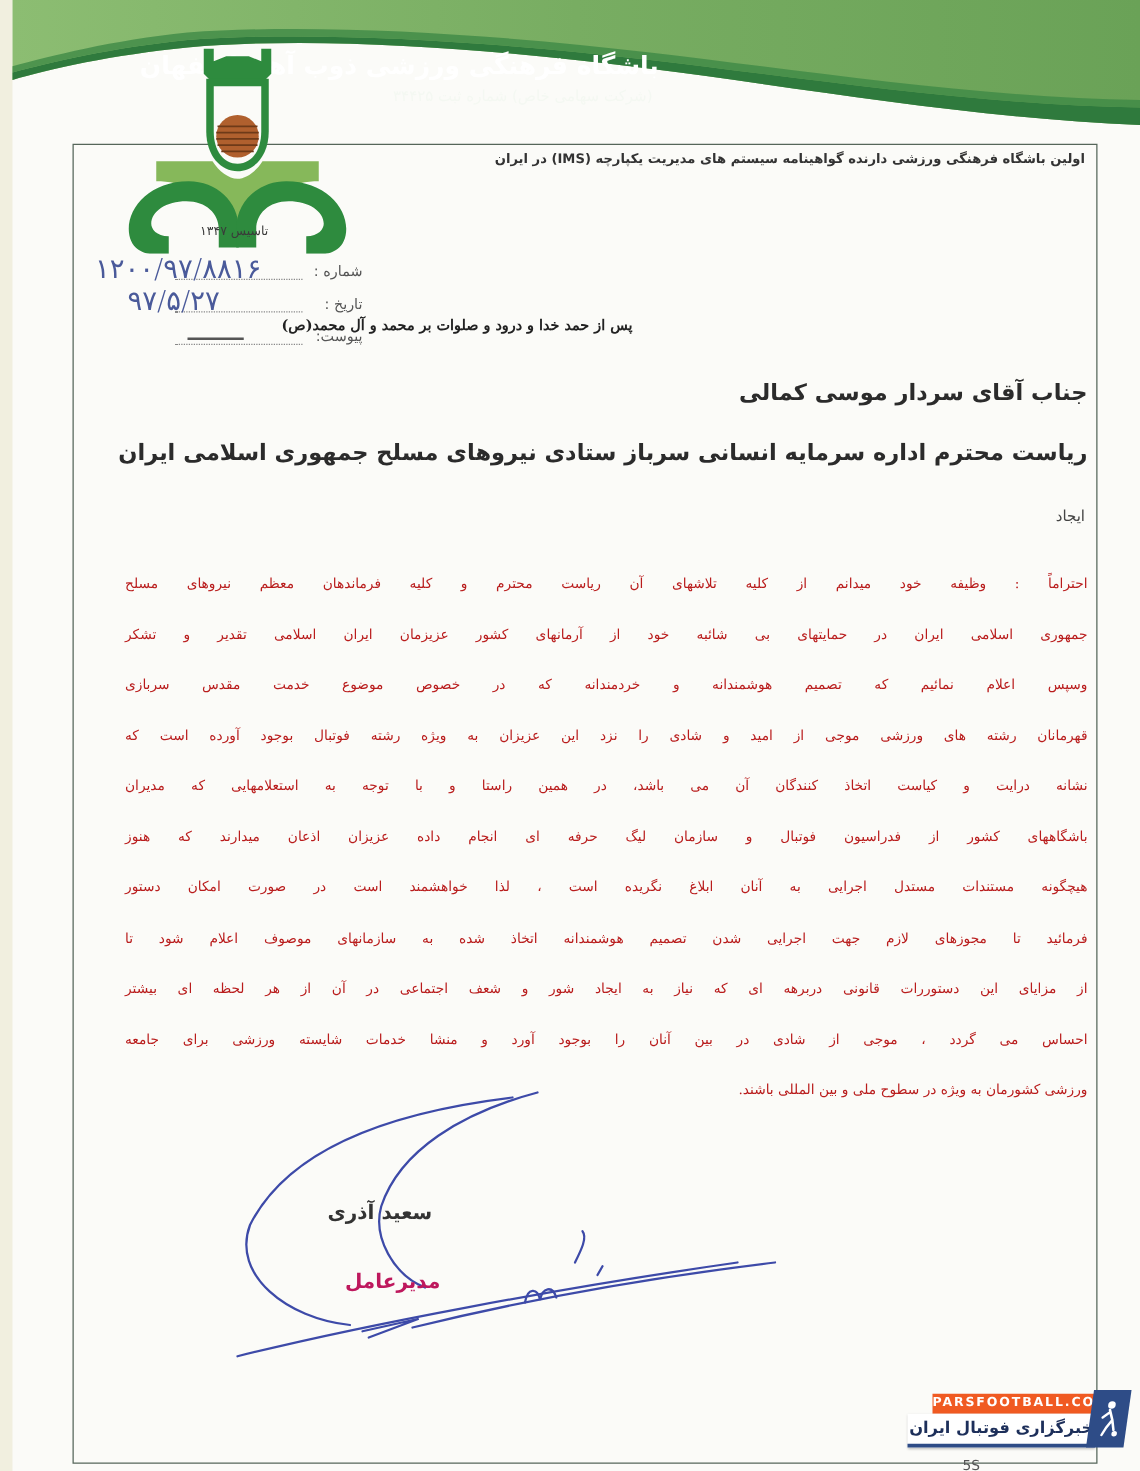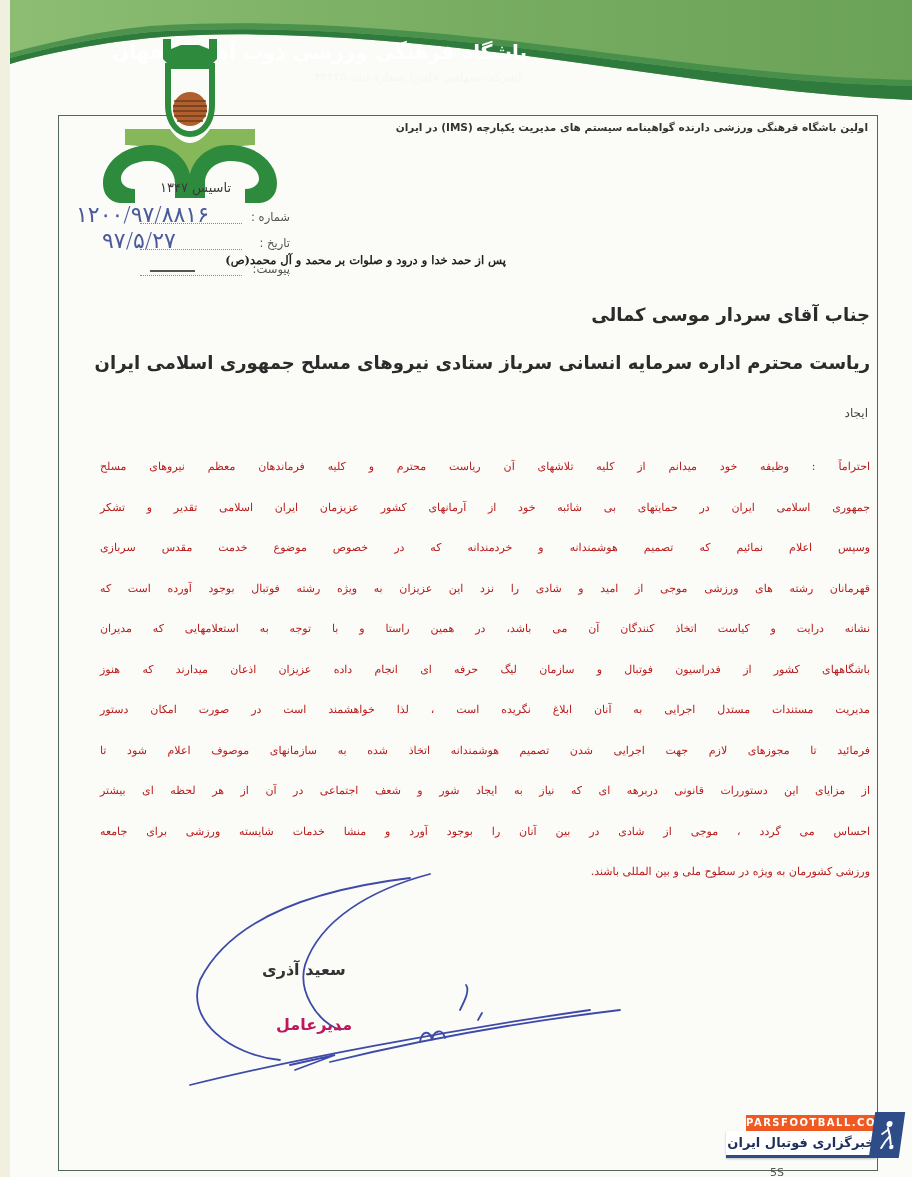--- a/index.html
+++ b/index.html
@@ -24,21 +24,21 @@
     position:absolute; left:58px; top:115px; width:820px; height:1056px;
     border:1px solid #55665a; box-sizing:border-box;
   }
   .ims-line {
     position:absolute; right:44px; top:121px; direction:rtl;
     font-family:"DejaVu Sans", sans-serif; font-size:10.5px; color:#333; white-space:nowrap;font-weight:bold;
   }
   .logo { position:absolute; left:95px; top:33px; width:190px; height:170px; }
   .founded {
     position:absolute; left:160px; top:180px; direction:rtl;
-    font-family:"DejaVu Sans", sans-serif; font-size:13px; color:#3a3a3a;
+    font-family:"DejaVu Sans", sans-serif; font-size:10px; color:#3a3a3a;
   }
   .meta-row { position:absolute; left:80px; height:22px; width:210px; }
   .meta-label {
     position:absolute; right:0; top:2px; direction:rtl;
     font-family:"DejaVu Sans", sans-serif; font-size:11.5px; color:#555; white-space:nowrap;
   }
   .meta-dots { position:absolute; left:60px; right:48px; bottom:6px; border-bottom:1px dotted #888; }
   .meta-hand {
     position:absolute; top:-6px; font-family:"DejaVu Sans", sans-serif;
     font-size:22px; color:#4a5a9a; letter-spacing:1px; white-space:nowrap; font-weight:300;
@@ -163,21 +163,21 @@
 <div class="recipient-title">ریاست محترم اداره سرمایه انسانی سرباز ستادی نیروهای مسلح جمهوری اسلامی ایران</div>
 <div class="salutation">ایجاد</div>
 
 <div class="body-text">
   <div class="body-line">احتراماً : وظیفه خود میدانم از کلیه تلاشهای آن  ریاست محترم و کلیه فرماندهان معظم نیروهای مسلح</div>
   <div class="body-line">جمهوری اسلامی  ایران در حمایتهای بی شائبه خود از آرمانهای کشور عزیزمان ایران  اسلامی تقدیر و تشکر</div>
   <div class="body-line">وسپس اعلام  نمائیم که تصمیم هوشمندانه و خردمندانه  که در خصوص موضوع خدمت مقدس سربازی</div>
   <div class="body-line">قهرمانان رشته های  ورزشی موجی از امید و شادی را نزد این عزیزان به ویژه رشته فوتبال  بوجود آورده است که</div>
   <div class="body-line">نشانه درایت و کیاست اتخاذ کنندگان آن می باشد، در همین راستا و با توجه به استعلامهایی که مدیران</div>
   <div class="body-line">باشگاههای کشور از فدراسیون فوتبال و سازمان لیگ حرفه ای انجام داده عزیزان اذعان میدارند که هنوز</div>
-  <div class="body-line">مدیریت مستندات مستدل اجرایی به آنان ابلاغ نگریده است ، لذا خواهشمند است در صورت امکان دستور</div>
+  <div class="body-line">هیچگونه مستندات مستدل اجرایی به آنان ابلاغ نگریده است ، لذا خواهشمند است در صورت امکان دستور</div>
   <div class="body-line">فرمائید تا مجوزهای لازم جهت اجرایی  شدن تصمیم هوشمندانه اتخاذ شده به سازمانهای موصوف اعلام شود تا</div>
   <div class="body-line">از مزایای  این دستوررات قانونی دربرهه ای که نیاز به ایجاد شور و شعف اجتماعی در آن از هر لحظه ای بیشتر</div>
   <div class="body-line">احساس می گردد ، موجی از شادی در بین آنان  را بوجود آورد و منشا خدمات شایسته ورزشی برای  جامعه</div>
   <div class="body-line last">ورزشی کشورمان به ویژه در سطوح ملی و بین المللی باشند.</div>
 </div>
 
 <svg class="signature-svg" viewBox="0 0 520 230">
   <g fill="none" stroke="#3d4aa8" stroke-width="1.8" stroke-linecap="round">
     <path d="M240,8 C140,20 60,50 30,110 C15,150 60,185 110,190"></path>
     <path d="M260,4 C200,20 150,50 135,95 C128,120 145,150 170,160"></path>

